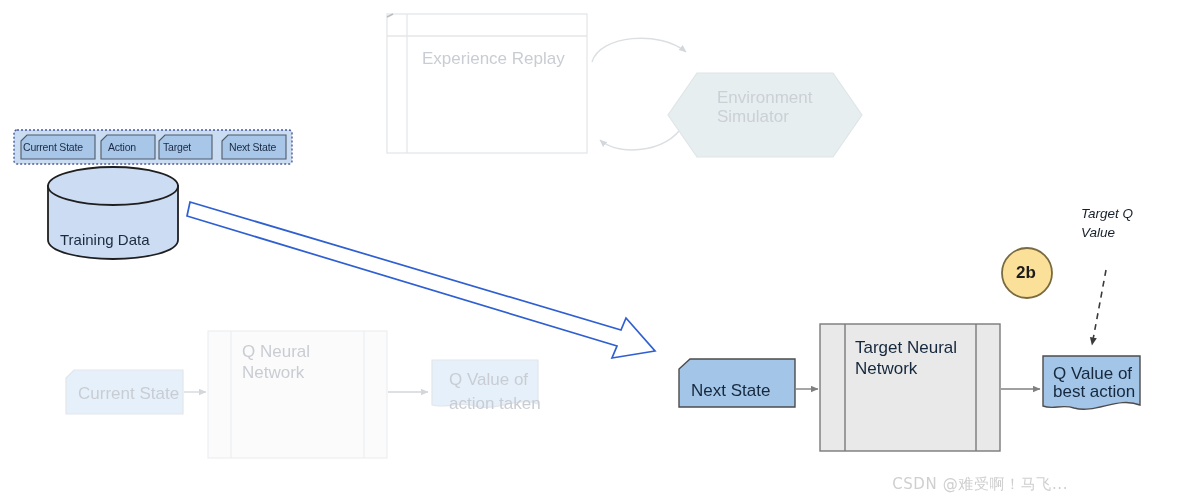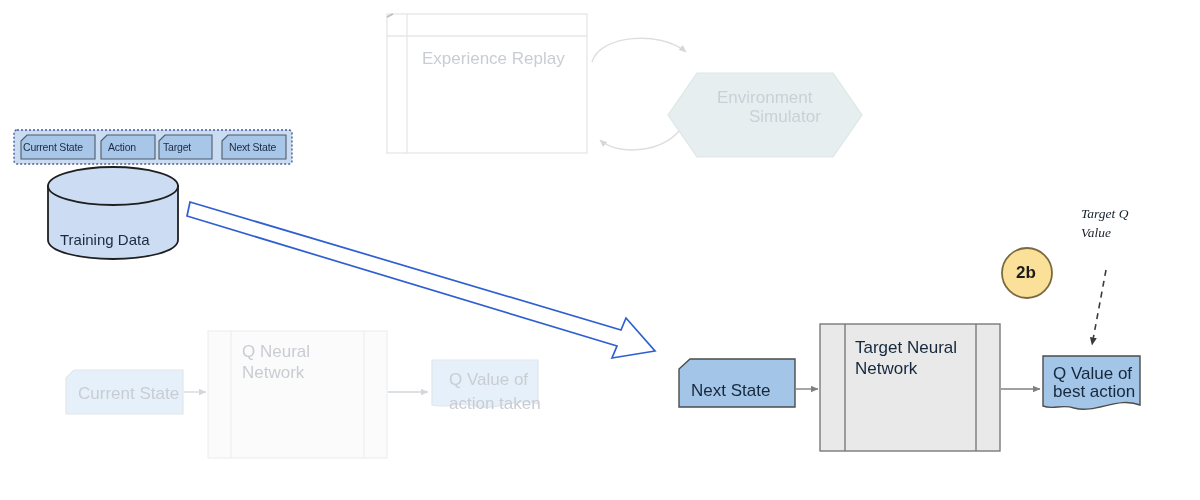--- a/index.html
+++ b/index.html
@@ -16,21 +16,21 @@
   .tag-lbl{
     font-size:10.5px;color:#1b2a44;letter-spacing:-0.2px;
   }
   .txt-dark{color:#16283d;text-align:center;}
   .txt-faded{color:#c9cdd3;}
   .txt-faded2{color:#cbd0d6;}
   .cyl-lbl{font-size:15px;color:#1d2b3e;}
   .big-lbl{font-size:17px;line-height:21px;}
   .med-lbl{font-size:17px;line-height:18px;}
   .badge-lbl{font-size:17px;font-weight:bold;color:#1c1c1c;}
-  .tq-lbl{font-size:13.5px;line-height:17px;font-style:italic;color:#17202c;font-family:Liberation Serif, serif;}
+  .tq-lbl{font-size:13.5px;line-height:17px;font-style:italic;color:#17202c;}
   .wm{
     position:absolute;right:8px;bottom:6px;
     font-size:15px;color:#cfcfcf;letter-spacing:0.6px;
     font-family:"DejaVu Sans", sans-serif;
   }
 </style>
 </head>
 <body>
 
 <div id="stage">
@@ -123,21 +123,21 @@
       <circle cx="1027" cy="273" r="25" fill="#fbe09a" stroke="#7a6a40" stroke-width="1.8"></circle>
     </g>
 
     <line x1="1106" y1="270" x2="1092" y2="345" stroke="#3a3a3a" stroke-width="1.6" stroke-dasharray="6,5" marker-end="url(#ah-dash)"></line>
 
   </svg>
 
   <div class="lbl big-lbl txt-faded" style="left:422px;top:48px;">Experience Replay</div>
 
   <div class="lbl med-lbl txt-faded2" style="left:717px;top:89px;">Environment</div>
-  <div class="lbl med-lbl txt-faded2" style="left:717px;top:108px;margin-left:32px;">Simulator</div>
+  <div class="lbl med-lbl txt-faded2" style="left:717px;top:108px;">Simulator</div>
 
   <div class="lbl tag-lbl" style="left:23px;top:141px;">Current State</div>
   <div class="lbl tag-lbl" style="left:108px;top:141px;">Action</div>
   <div class="lbl tag-lbl" style="left:163px;top:141px;">Target</div>
   <div class="lbl tag-lbl" style="left:229px;top:141px;">Next State</div>
 
   <div class="lbl cyl-lbl" style="left:60px;top:212px;margin-top:19px;">Training Data</div>
 
   <div class="lbl med-lbl txt-faded" style="left:78px;top:385px;">Current State</div>
   <div class="lbl big-lbl txt-faded" style="left:242px;top:341px;">Q Neural</div>
@@ -149,14 +149,15 @@
   <div class="lbl big-lbl txt-dark" style="left:855px;top:337px;">Target Neural</div>
   <div class="lbl big-lbl txt-dark" style="left:855px;top:358px;">Network</div>
   <div class="lbl med-lbl txt-dark" style="left:1053px;top:365px;">Q Value of</div>
   <div class="lbl med-lbl txt-dark" style="left:1053px;top:383px;">best action</div>
 
   <div class="lbl badge-lbl" style="left:1016px;top:263px;">2b</div>
 
   <div class="lbl tq-lbl" style="left:1081px;top:205px;">Target Q</div>
   <div class="lbl tq-lbl" style="left:1081px;top:224px;">Value</div>
 
+  <div class="wm">CSDN @难受啊！马飞...</div>
 
 </div>
 
 </body></html>

